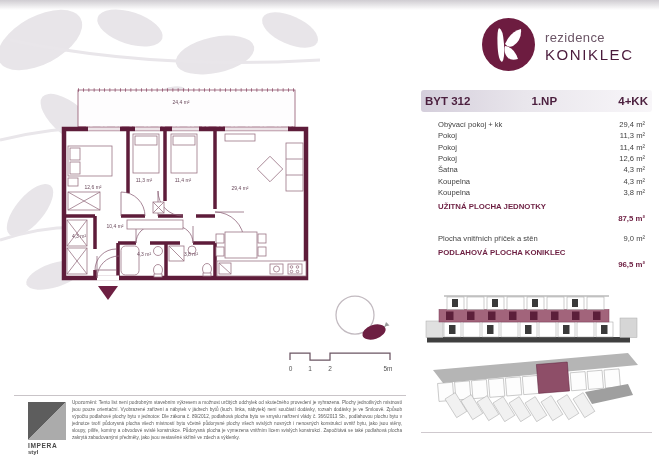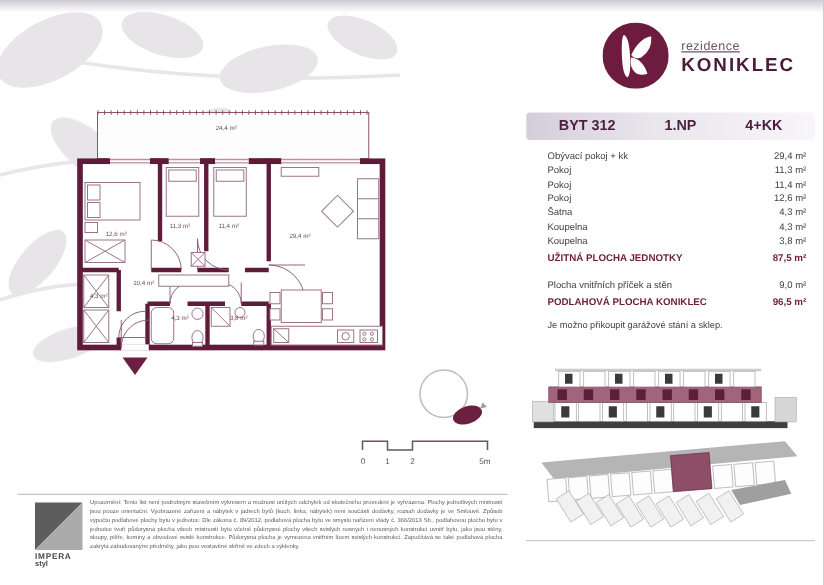--- a/index.html
+++ b/index.html
@@ -9,33 +9,33 @@
   }
   .sheet::before{
     content:"";position:absolute;left:0;top:0;right:0;height:10px;
     background:linear-gradient(#cfccd1,rgba(255,255,255,0));pointer-events:none;z-index:5;
   }
   .watermark{position:absolute;left:0;top:0;z-index:0;}
   
   .logo-wrap{position:absolute;left:482px;top:18px;z-index:2;display:flex;align-items:center;}
   .logo-circle{width:53px;height:53px;flex:0 0 53px;}
   .brand-text{margin-left:10px;margin-top:4px;}
-  .brand-prefix{font-size:10px;color:#6b5566;letter-spacing:.4px;text-decoration:underline;}
-  .brand-name{font-size:15px;font-weight:bold;color:#4b1b3c;letter-spacing:1.6px;margin-top:1px;}
+  .brand-prefix{font-size:13px;color:#6b5566;letter-spacing:.4px;}
+  .brand-name{font-size:15px;font-weight:normal;color:#4b1b3c;letter-spacing:1.6px;margin-top:1px;}
   .unit-bar{
     position:absolute;left:421px;top:90px;width:231px;height:22px;border-radius:3px;
     background:linear-gradient(90deg,#d4cedb 0%,#e9e6ec 45%,#f8f6f9 100%);
     display:flex;align-items:center;justify-content:space-between;
-    padding:0 26px;box-sizing:border-box;z-index:2;
+    padding:0 4px;box-sizing:border-box;z-index:2;
   }
   .unit-bar span{font-size:11.5px;font-weight:bold;color:#4b1f3e;}
   .room-table{position:absolute;left:438px;top:119px;width:207px;z-index:2;}
   .trow{display:flex;justify-content:space-between;font-size:7.6px;line-height:11.35px;color:#3f3f3f;}
   .trow .val{text-align:right;}
-  .trow.total{color:#6d1f42;font-weight:bold;font-size:7.8px;}
+  .trow.total{color:#6d1f42;font-weight:bold;font-size:7.8px;flex-direction:column;}
   .mt3{margin-top:3px;} .mt8{margin-top:8px;} .mt9{margin-top:9px;align-items:flex-end;}
   .note{font-size:7.4px;color:#3f3f3f;margin-top:8px;}
   .elevation{position:absolute;left:424px;top:293px;z-index:2;}
   .siteplan{position:absolute;left:426px;top:350px;z-index:2;}
   .rule-right{position:absolute;left:421px;top:432px;width:231px;height:1px;background:#cfc9ce;z-index:2;}
   .website{position:absolute;left:421px;top:437px;width:231px;text-align:center;
     font-size:8px;color:#6d1f42;z-index:2;}
   
   .plan{position:absolute;left:60px;top:84px;z-index:2;}
   .compass{position:absolute;left:332px;top:291px;z-index:2;}
@@ -132,21 +132,20 @@
         <span class="val">87,5 m²</span>
       </div>
     <div class="trow mt9">
         <span>Plocha vnitřních příček a stěn</span>
         <span class="val">9,0 m²</span>
       </div>
     <div class="trow total mt3">
         <span>PODLAHOVÁ PLOCHA KONIKLEC</span>
         <span class="val">96,5 m²</span>
       </div>
-    <div class="note">Je možno přikoupit garážové stání a sklep.</div>
   </div>
 
   <svg class="elevation" width="216" height="52" viewBox="0 0 432 104">
     <rect x="6" y="88" width="406" height="11" fill="#3f3f3f"></rect>
     <rect x="4" y="56" width="34" height="33" fill="#e0e0e0" stroke="#aaaaaa"></rect>
     <rect x="392" y="50" width="34" height="39" fill="#d6d6d6" stroke="#aaaaaa"></rect>
     <rect x="40" y="58" width="34" height="30" fill="#ffffff" stroke="#9a9a9a"></rect>
     <rect x="78" y="58" width="34" height="30" fill="#ffffff" stroke="#9a9a9a"></rect>
     <rect x="116" y="58" width="34" height="30" fill="#ffffff" stroke="#9a9a9a"></rect>
     <rect x="154" y="58" width="34" height="30" fill="#ffffff" stroke="#9a9a9a"></rect>

